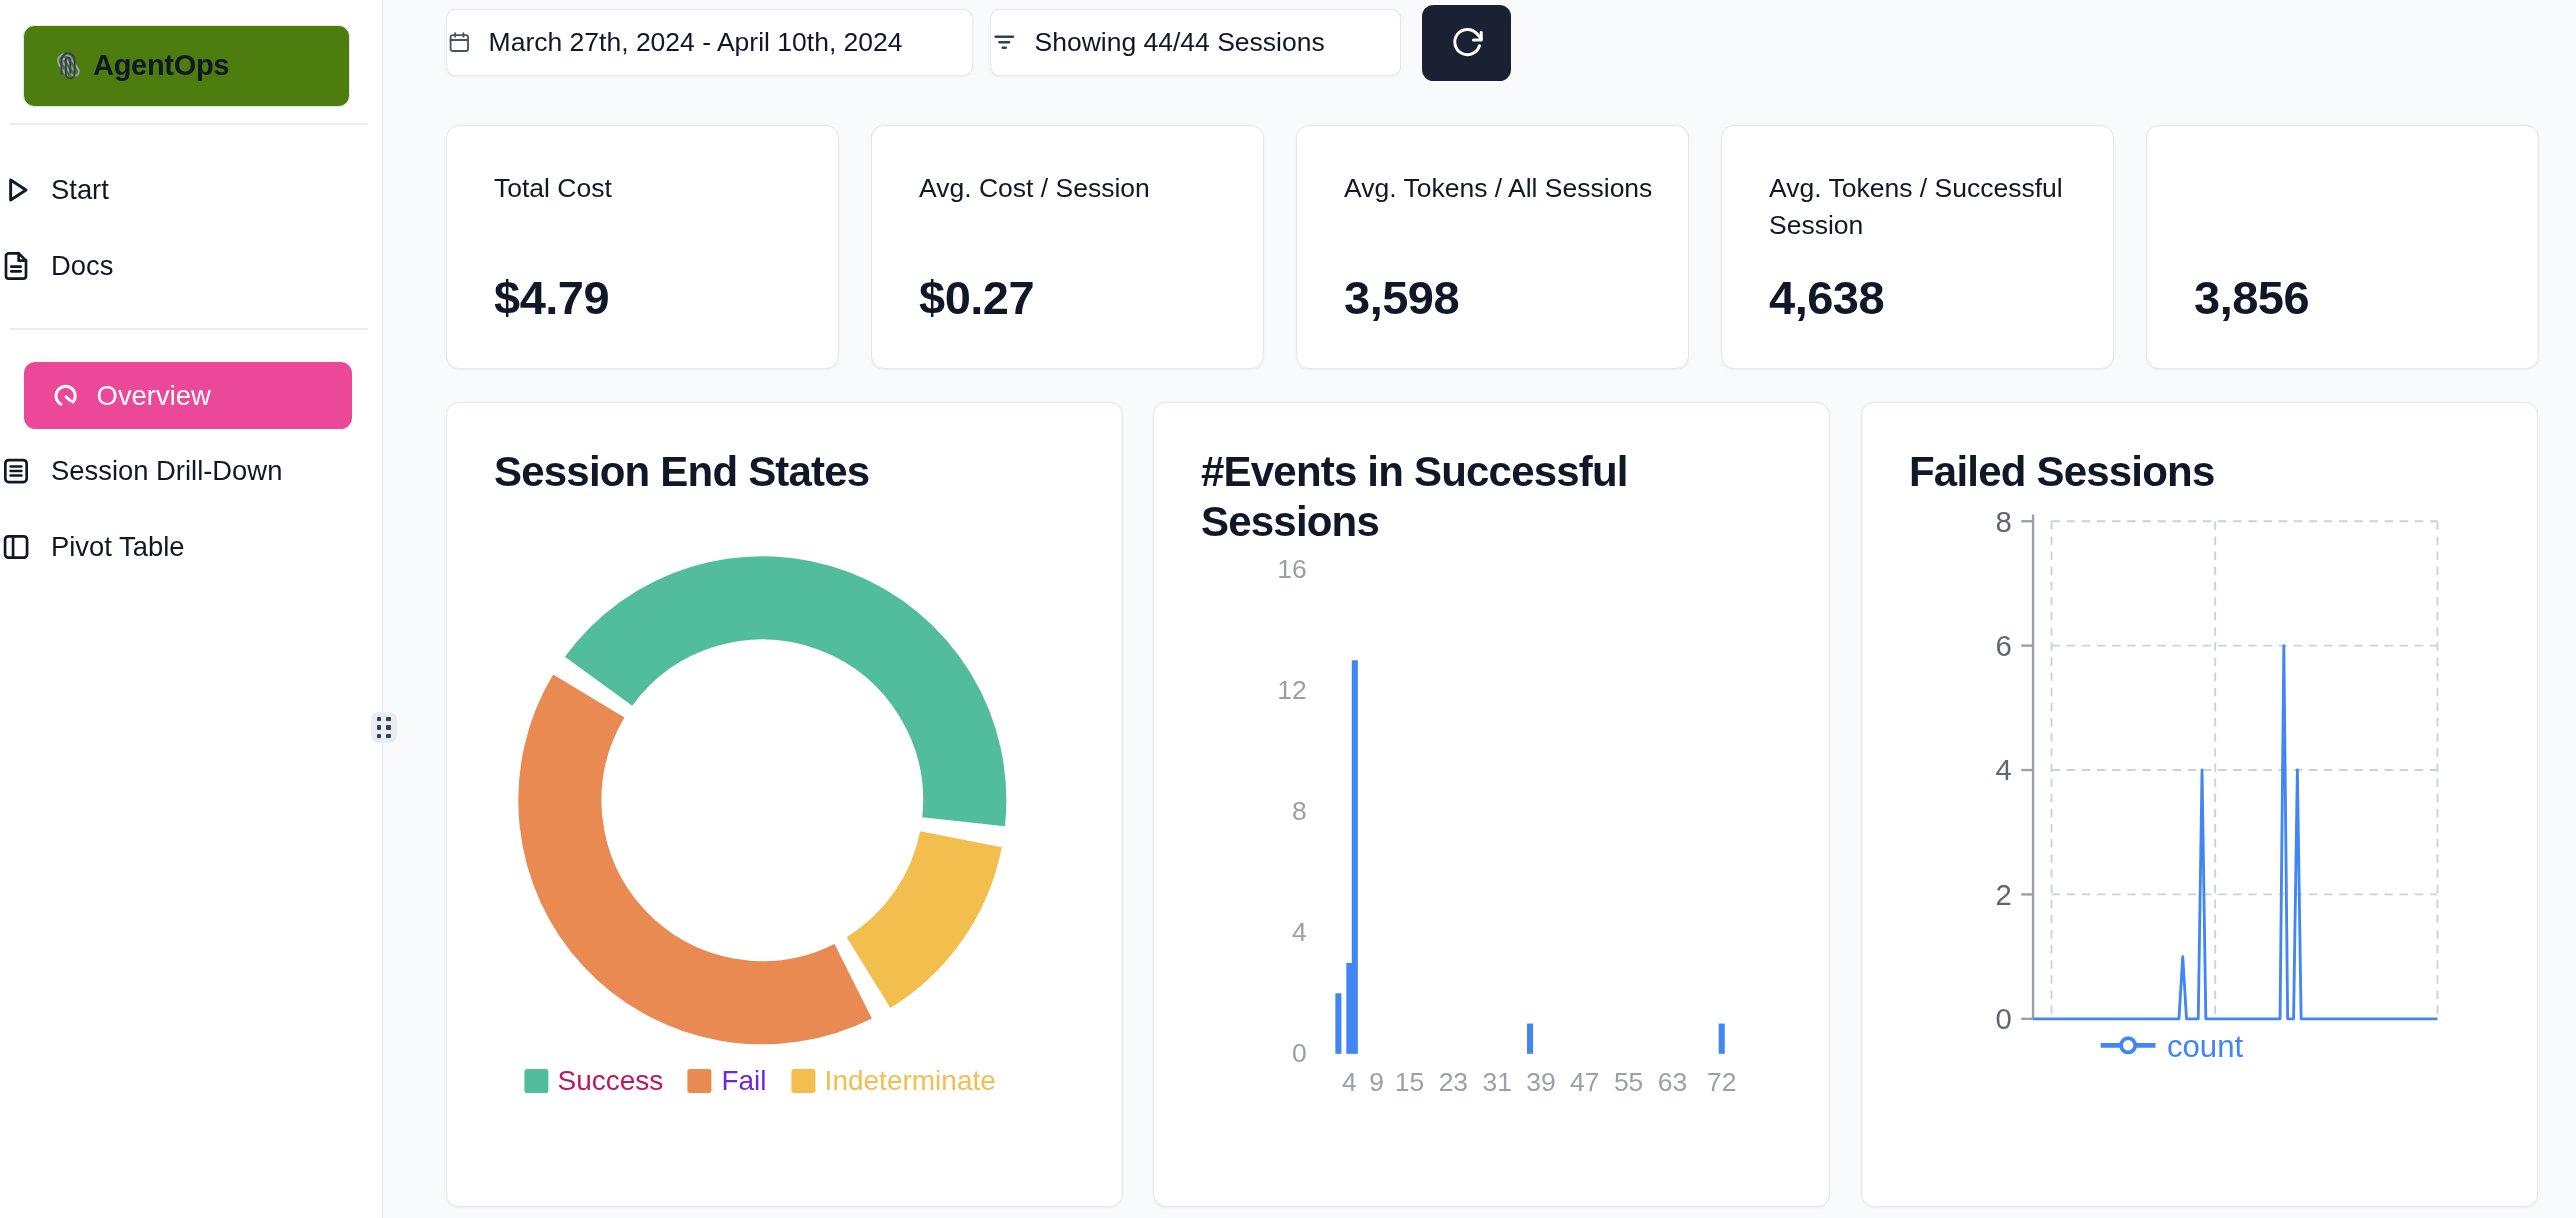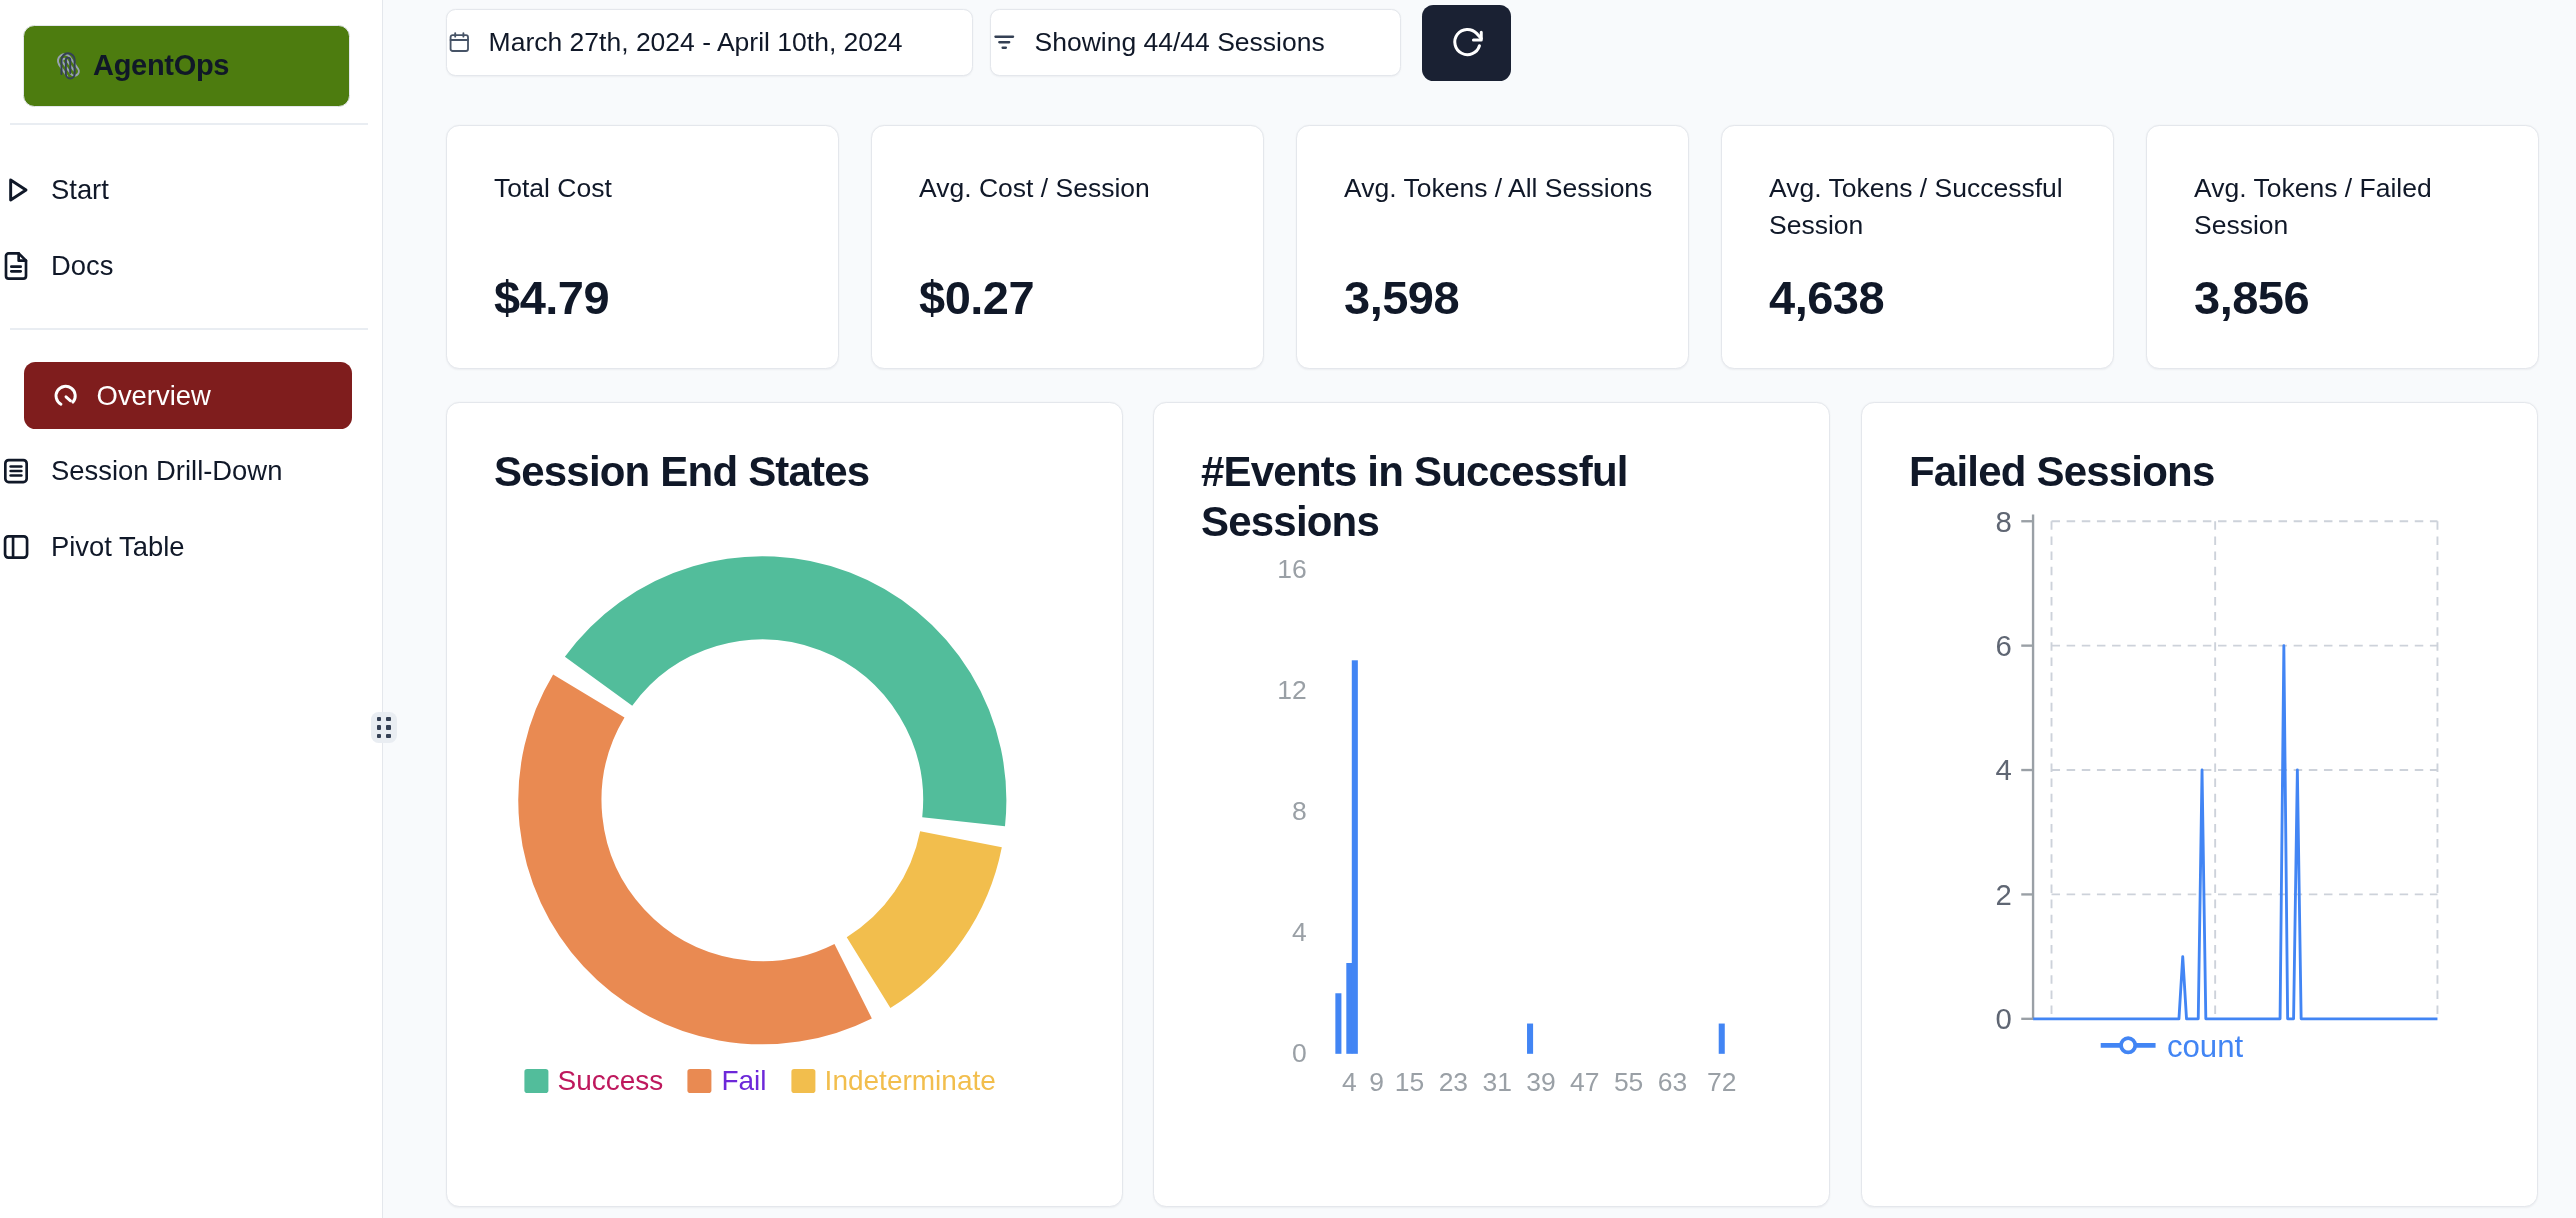--- a/index.html
+++ b/index.html
@@ -6,21 +6,21 @@
   *{box-sizing:border-box;font-family:"Liberation Sans","DejaVu Sans",sans-serif;}
   .app{position:relative;width:2576px;height:1219px;overflow:hidden;background:#F8FAFC;}
 
   
   .sidebar{position:absolute;left:0;top:0;width:383px;height:1219px;background:#FFFFFF;border-right:1.9px solid #E4E7EC;}
   .logo-box{position:absolute;left:23px;top:24.6px;width:327px;height:82px;border:1.9px solid #E4E7EC;border-radius:11.4px;display:flex;align-items:center;padding-left:28px;gap:9px;background:#4d7c0f;cursor:pointer;}
   .logo-text{font-size:29px;font-weight:bold;color:#101828;letter-spacing:-0.3px;}
   .side-divider{position:absolute;left:9.5px;width:358px;height:1.9px;background:#E9EDF2;}
   .side-item{position:absolute;left:0;width:383px;height:57px;display:flex;align-items:center;gap:19px;cursor:pointer;}
   .side-item .lbl{font-size:27.4px;color:#101828;}
-  .side-pill{position:absolute;left:24px;width:328px;height:67px;background:#7f1d1d;border-radius:11.4px;display:flex;align-items:center;padding-left:25.6px;gap:15px;cursor:pointer;}
+  .side-pill{position:absolute;left:24px;width:328px;height:67px;background:#ec4899;border-radius:11.4px;display:flex;align-items:center;padding-left:25.6px;gap:15px;cursor:pointer;}
   .side-pill .lbl{font-size:27.4px;color:#FFFFFF;font-weight:500;}
   .icon24{width:32px;height:32px;flex:0 0 auto;}
   .grip{position:absolute;left:371px;top:712px;width:25.6px;height:31px;background:#E9EDF2;border-radius:7.6px;display:flex;align-items:center;justify-content:center;cursor:grab;z-index:5;}
   .grip-dots{display:grid;grid-template-columns:repeat(2,4.7px);grid-auto-rows:4.7px;gap:3.8px 4.7px;}
   .grip-dots i{background:#344054;border-radius:0.9px;}
 
   
   .main{position:absolute;left:383px;top:0;width:2193px;height:1219px;}
   .tbtn{position:absolute;background:#fff;border:1.9px solid #E4E7EC;border-radius:9.5px;display:flex;align-items:center;gap:17px;box-shadow:0 0.9px 1.9px rgba(16,24,40,.05);cursor:pointer;}
   .tbtn .txt{font-size:26.5px;color:#101828;}
@@ -169,21 +169,20 @@
     </div>
     <div class="card stat-card" style="left:913px;">
       <div class="stat-label">Avg. Tokens / All Sessions</div>
       <div class="stat-value">3,598</div>
     </div>
     <div class="card stat-card" style="left:1338px;">
       <div class="stat-label">Avg. Tokens / Successful Session</div>
       <div class="stat-value">4,638</div>
     </div>
     <div class="card stat-card" style="left:1763px;">
-      <div class="stat-label">Avg. Tokens / Failed Session</div>
       <div class="stat-value">3,856</div>
     </div>
 
     <div class="card chart-card" style="left:63px;">
       <div class="chart-title">Session End States</div>
       <svg id="donut-svg" class="chart-svg" width="677" height="805" viewBox="0 0 715 851">
           <path d="M 159.87036320376126 294.21395600941077 A 214 214 0 0 1 545.7982222081241 442.6476626842997" fill="none" stroke="#52BD9B" stroke-width="88"></path>
           <path d="M 543.0145868643339 461.10806860219986 A 214 214 0 0 1 445.3237945999091 602.1520386014865" fill="none" stroke="#F2BE4D" stroke-width="88"></path>
           <path d="M 429.020772432663 611.2485588479943 A 214 214 0 0 1 149.56619764974795 309.7818519692484" fill="none" stroke="#E98A52" stroke-width="88"></path>
         </svg>

